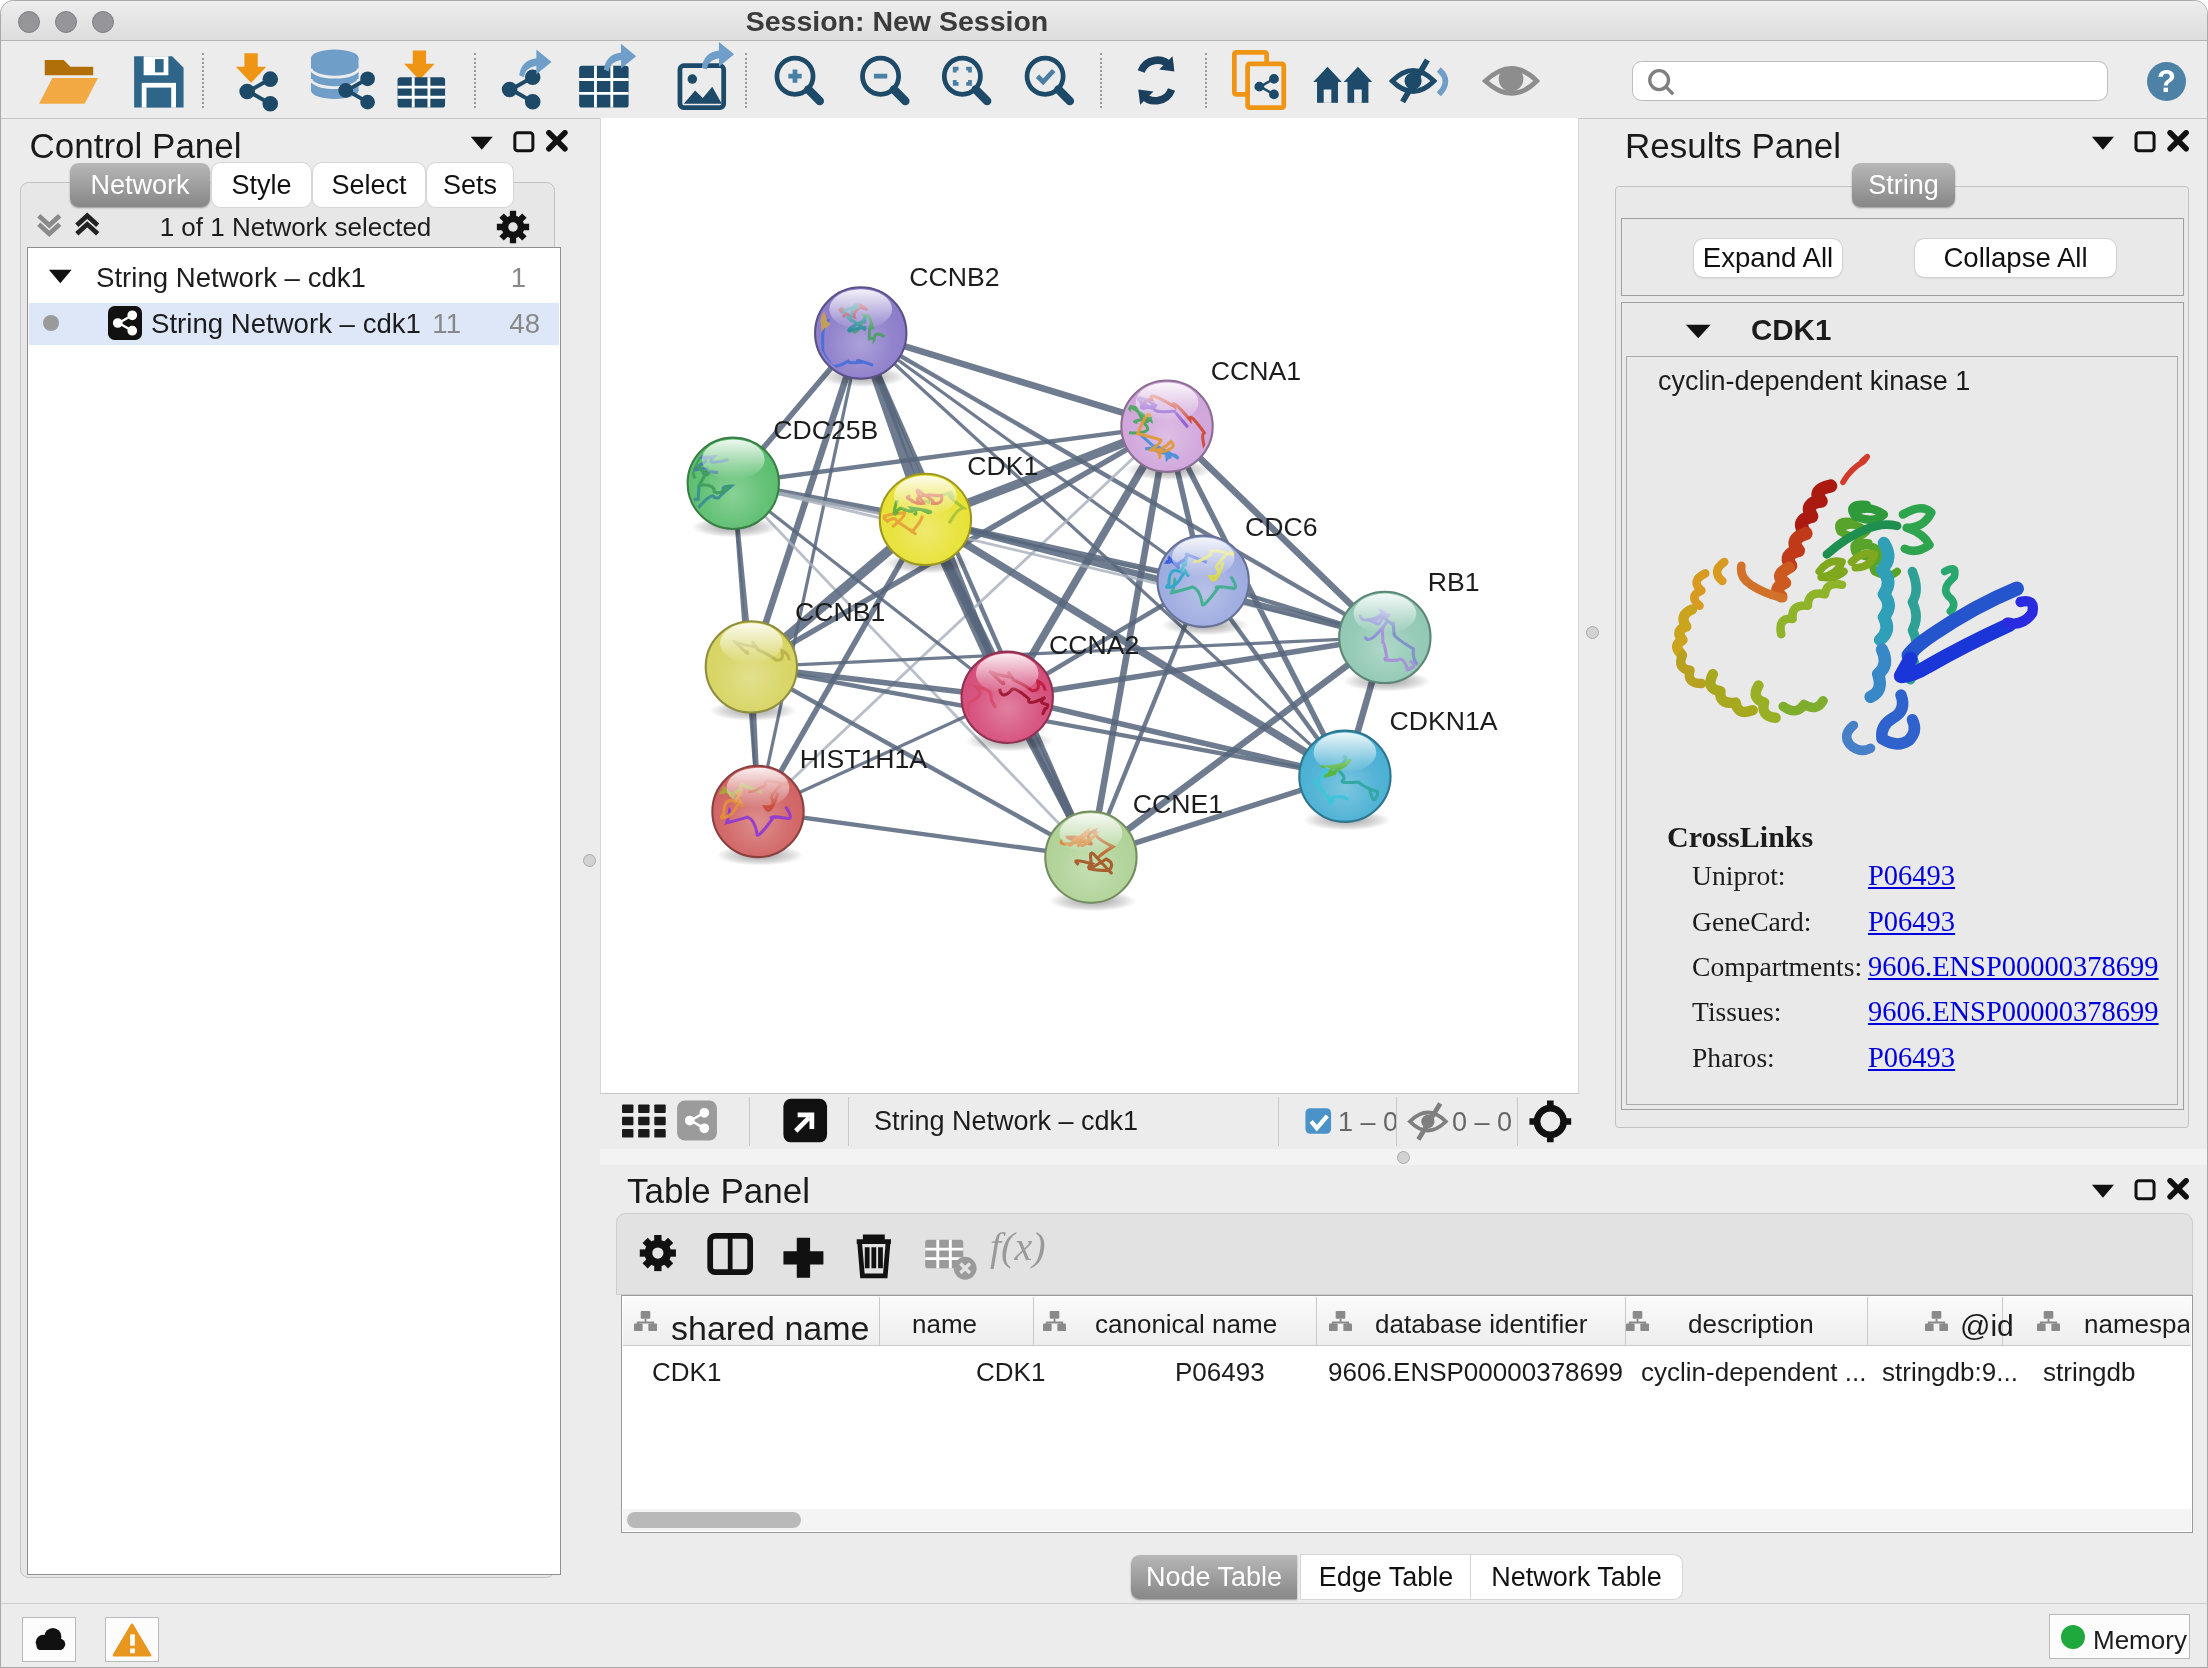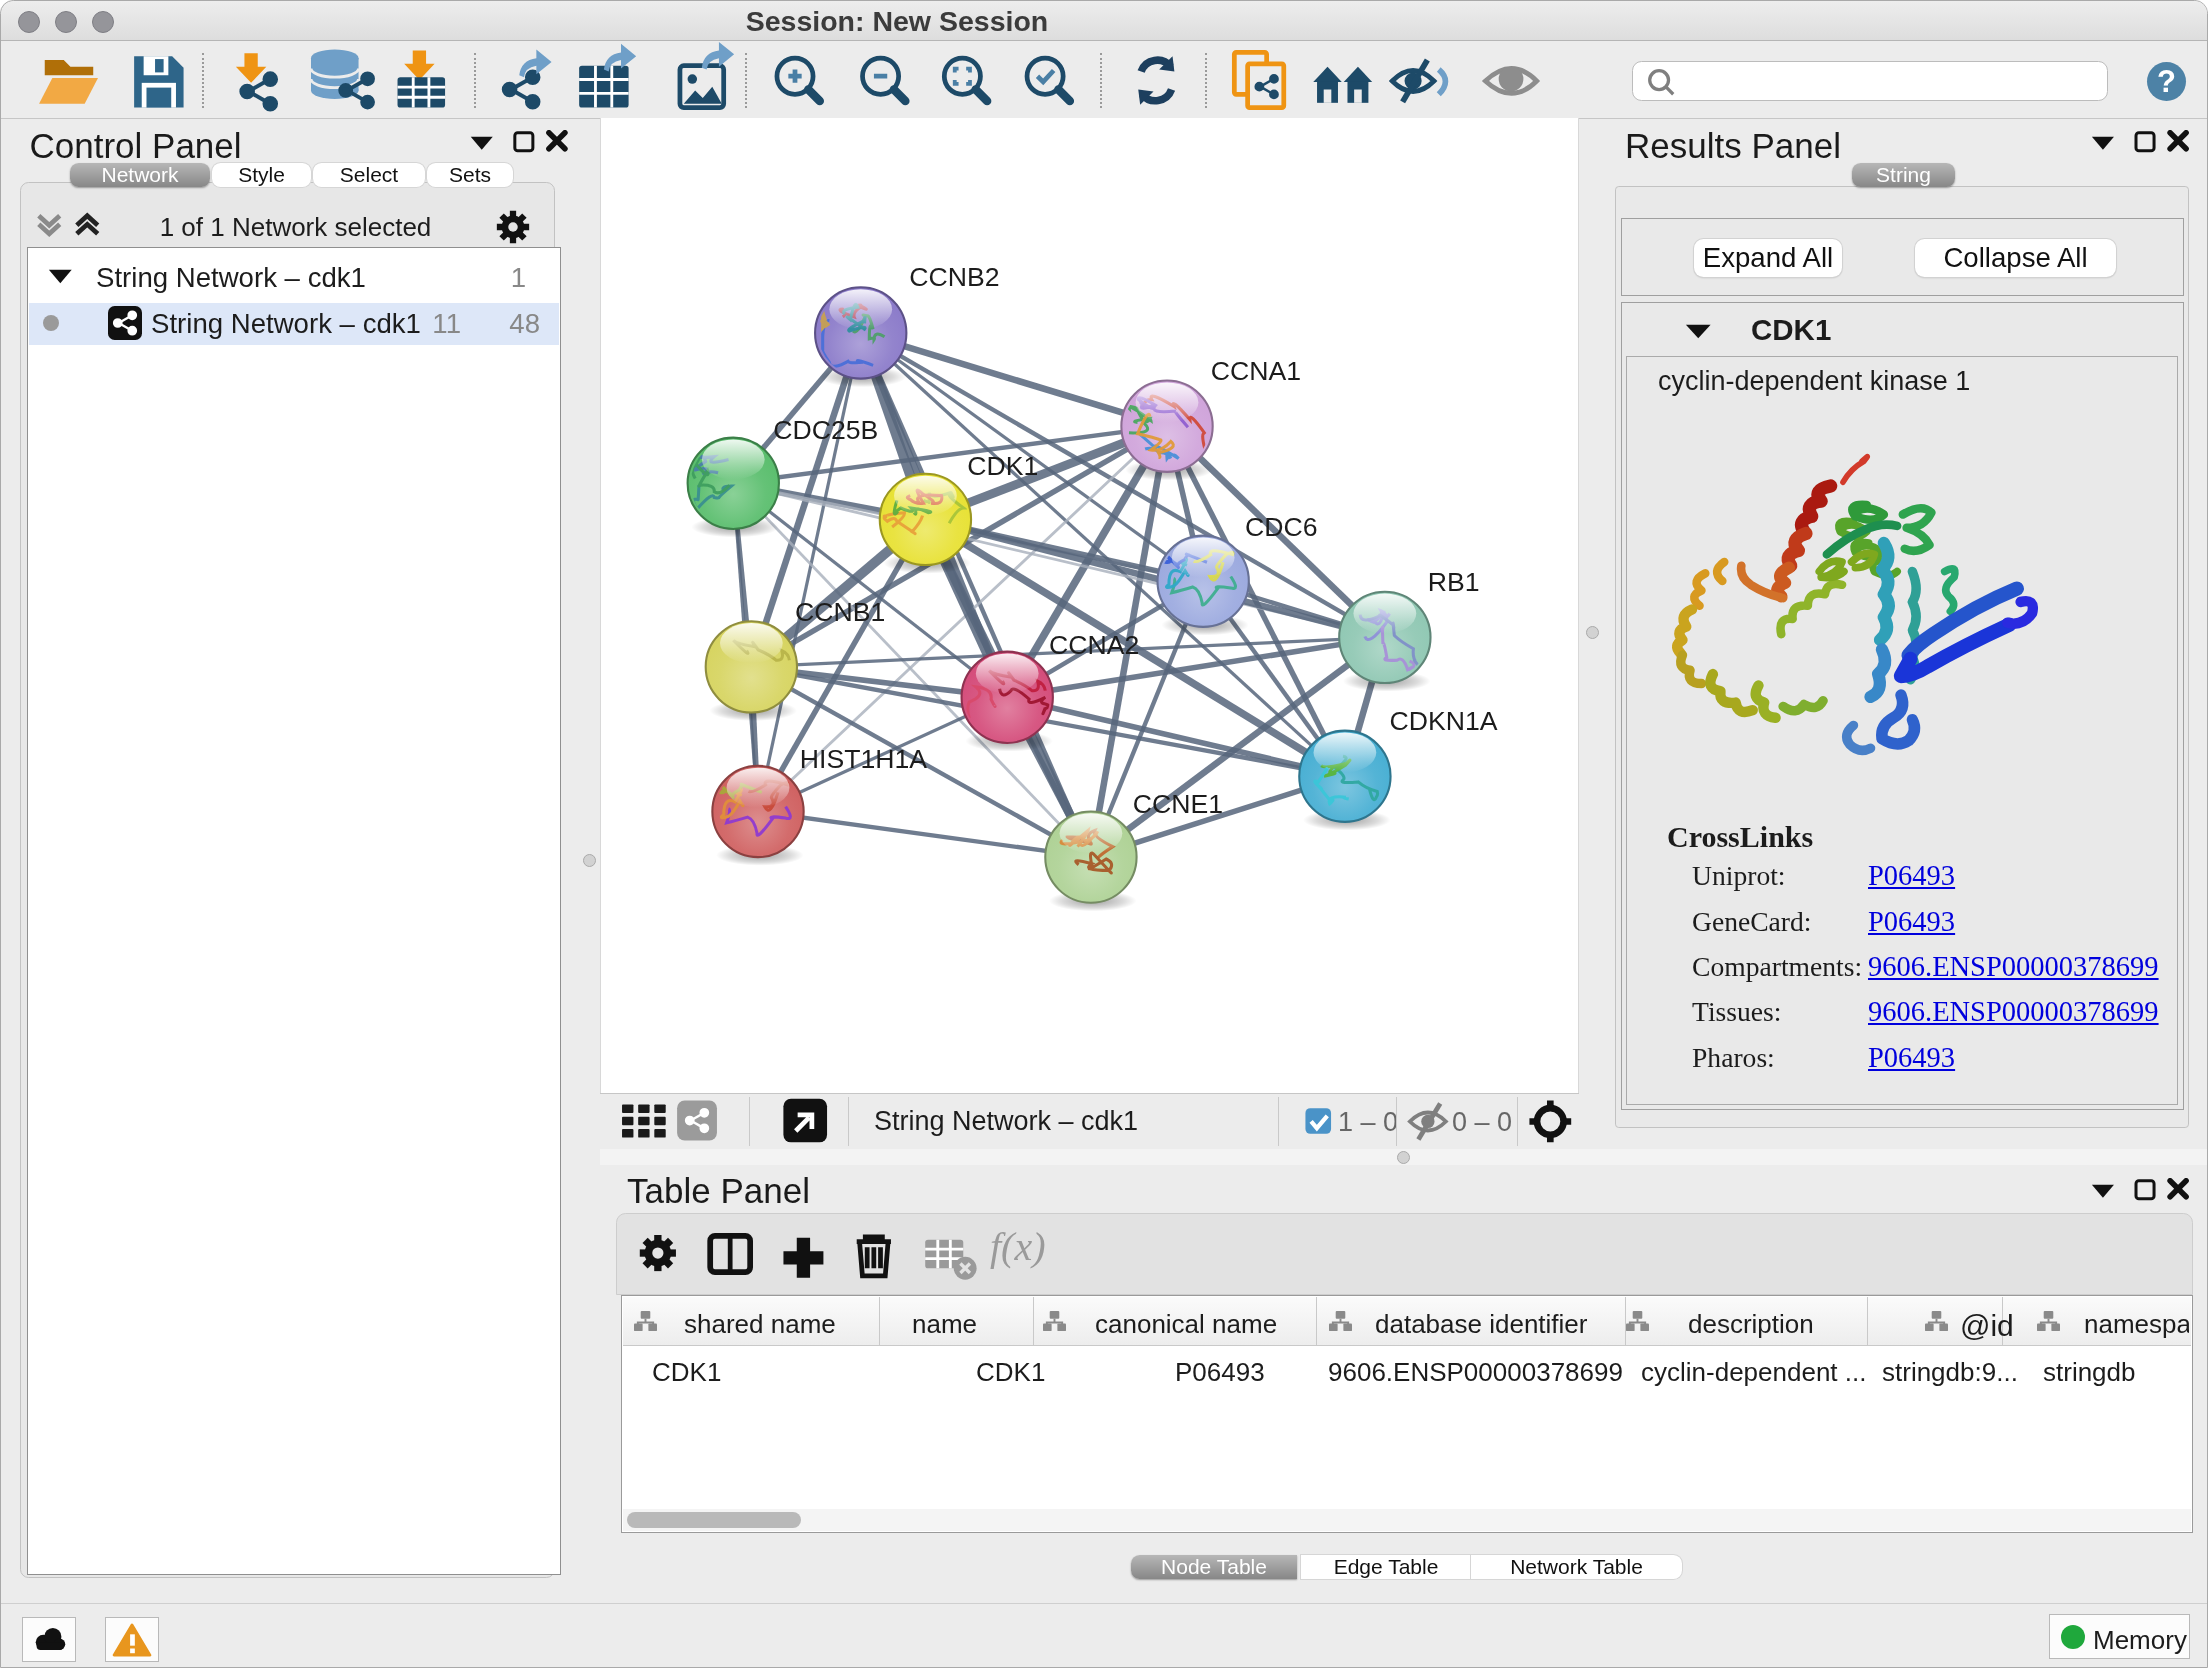--- a/index.html
+++ b/index.html
@@ -1,20 +1,20 @@
 <!DOCTYPE html>
 <html style="font-size:15px"><head><meta charset="utf-8"><style>
 * { margin:0; padding:0; box-sizing:border-box; }
 html,body { width:2208px; height:1668px; background:#ffffff; }
 body { font-family:"Liberation Sans",sans-serif; color:#1c1c1c; }
 #win { position:relative; width:2208px; height:1668px; background:#ececec;
   border-radius:13.3px 13.3px 0 0; overflow:hidden; border:1px solid #a9a9a9; }
 .abs { position:absolute; }
 .panel-title { font-size:35px; color:#1a1a1a; }
-.tab { position:absolute; height:24px; border-radius:8.6px; font-size:21px;
+.tab { position:absolute; height:44px; border-radius:8.6px; font-size:27px;
   display:flex; align-items:center; justify-content:center; }
 .tab.white { background:#ffffff; color:#111; box-shadow:0 0 0 1px #d6d6d6; }
 .tab.sel { background:linear-gradient(#b7b7b7,#878787); color:#fff;
   box-shadow:0 1px 1.9px rgba(0,0,0,0.35); }
 .btn { position:absolute; background:#fff; border-radius:9.5px;
   box-shadow:0 0 0 1px #d2d2d2, 0 1px 1.9px rgba(0,0,0,0.18); font-size:27.6px;
   display:flex; align-items:center; justify-content:center; color:#111; }
 .vsep { position:absolute; width:0; border-left:2.9px dotted #9a9a9a; }
 .lsep { position:absolute; width:1px; background:#c9c9c9; }
 </style></head><body>
@@ -635,21 +635,21 @@
     <div class="abs" style="left:622px;top:1296px;width:1566px;height:49px;overflow:hidden">
       <div class="abs" style="left:256px;top:0;width:1px;height:49px;background:#c9c9c9"></div>
       <svg style="position:absolute;left:9.5px;top:13.3px" width="25" height="23" viewBox="0 0 26 24">
         <g fill="#8a8a8a">
           <rect x="8" y="1" width="10" height="8" rx="1"></rect>
           <rect x="1" y="14" width="9" height="8" rx="1"></rect>
           <rect x="16" y="14" width="9" height="8" rx="1"></rect>
           <path d="M12,9 h2 v3 h-2 z M4,12 h18 v2 h-18 z M4,12 h2 v3 h-2 z M20,12 h2 v3 h-2 z"></path>
         </g>
       </svg>
-      <div class="abs" style="left:61px;top:12.4px;font-size:26px">shared name</div>
+      <div class="abs" style="left:48px;top:12.4px;font-size:34px">shared name</div>
       <div class="abs" style="left:410px;top:0;width:1px;height:49px;background:#c9c9c9"></div>
       <div class="abs" style="left:289px;top:12.4px;font-size:26px">name</div>
       <div class="abs" style="left:693px;top:0;width:1px;height:49px;background:#c9c9c9"></div>
       <svg style="position:absolute;left:419px;top:13.3px" width="25" height="23" viewBox="0 0 26 24">
         <g fill="#8a8a8a">
           <rect x="8" y="1" width="10" height="8" rx="1"></rect>
           <rect x="1" y="14" width="9" height="8" rx="1"></rect>
           <rect x="16" y="14" width="9" height="8" rx="1"></rect>
           <path d="M12,9 h2 v3 h-2 z M4,12 h18 v2 h-18 z M4,12 h2 v3 h-2 z M20,12 h2 v3 h-2 z"></path>
         </g>

